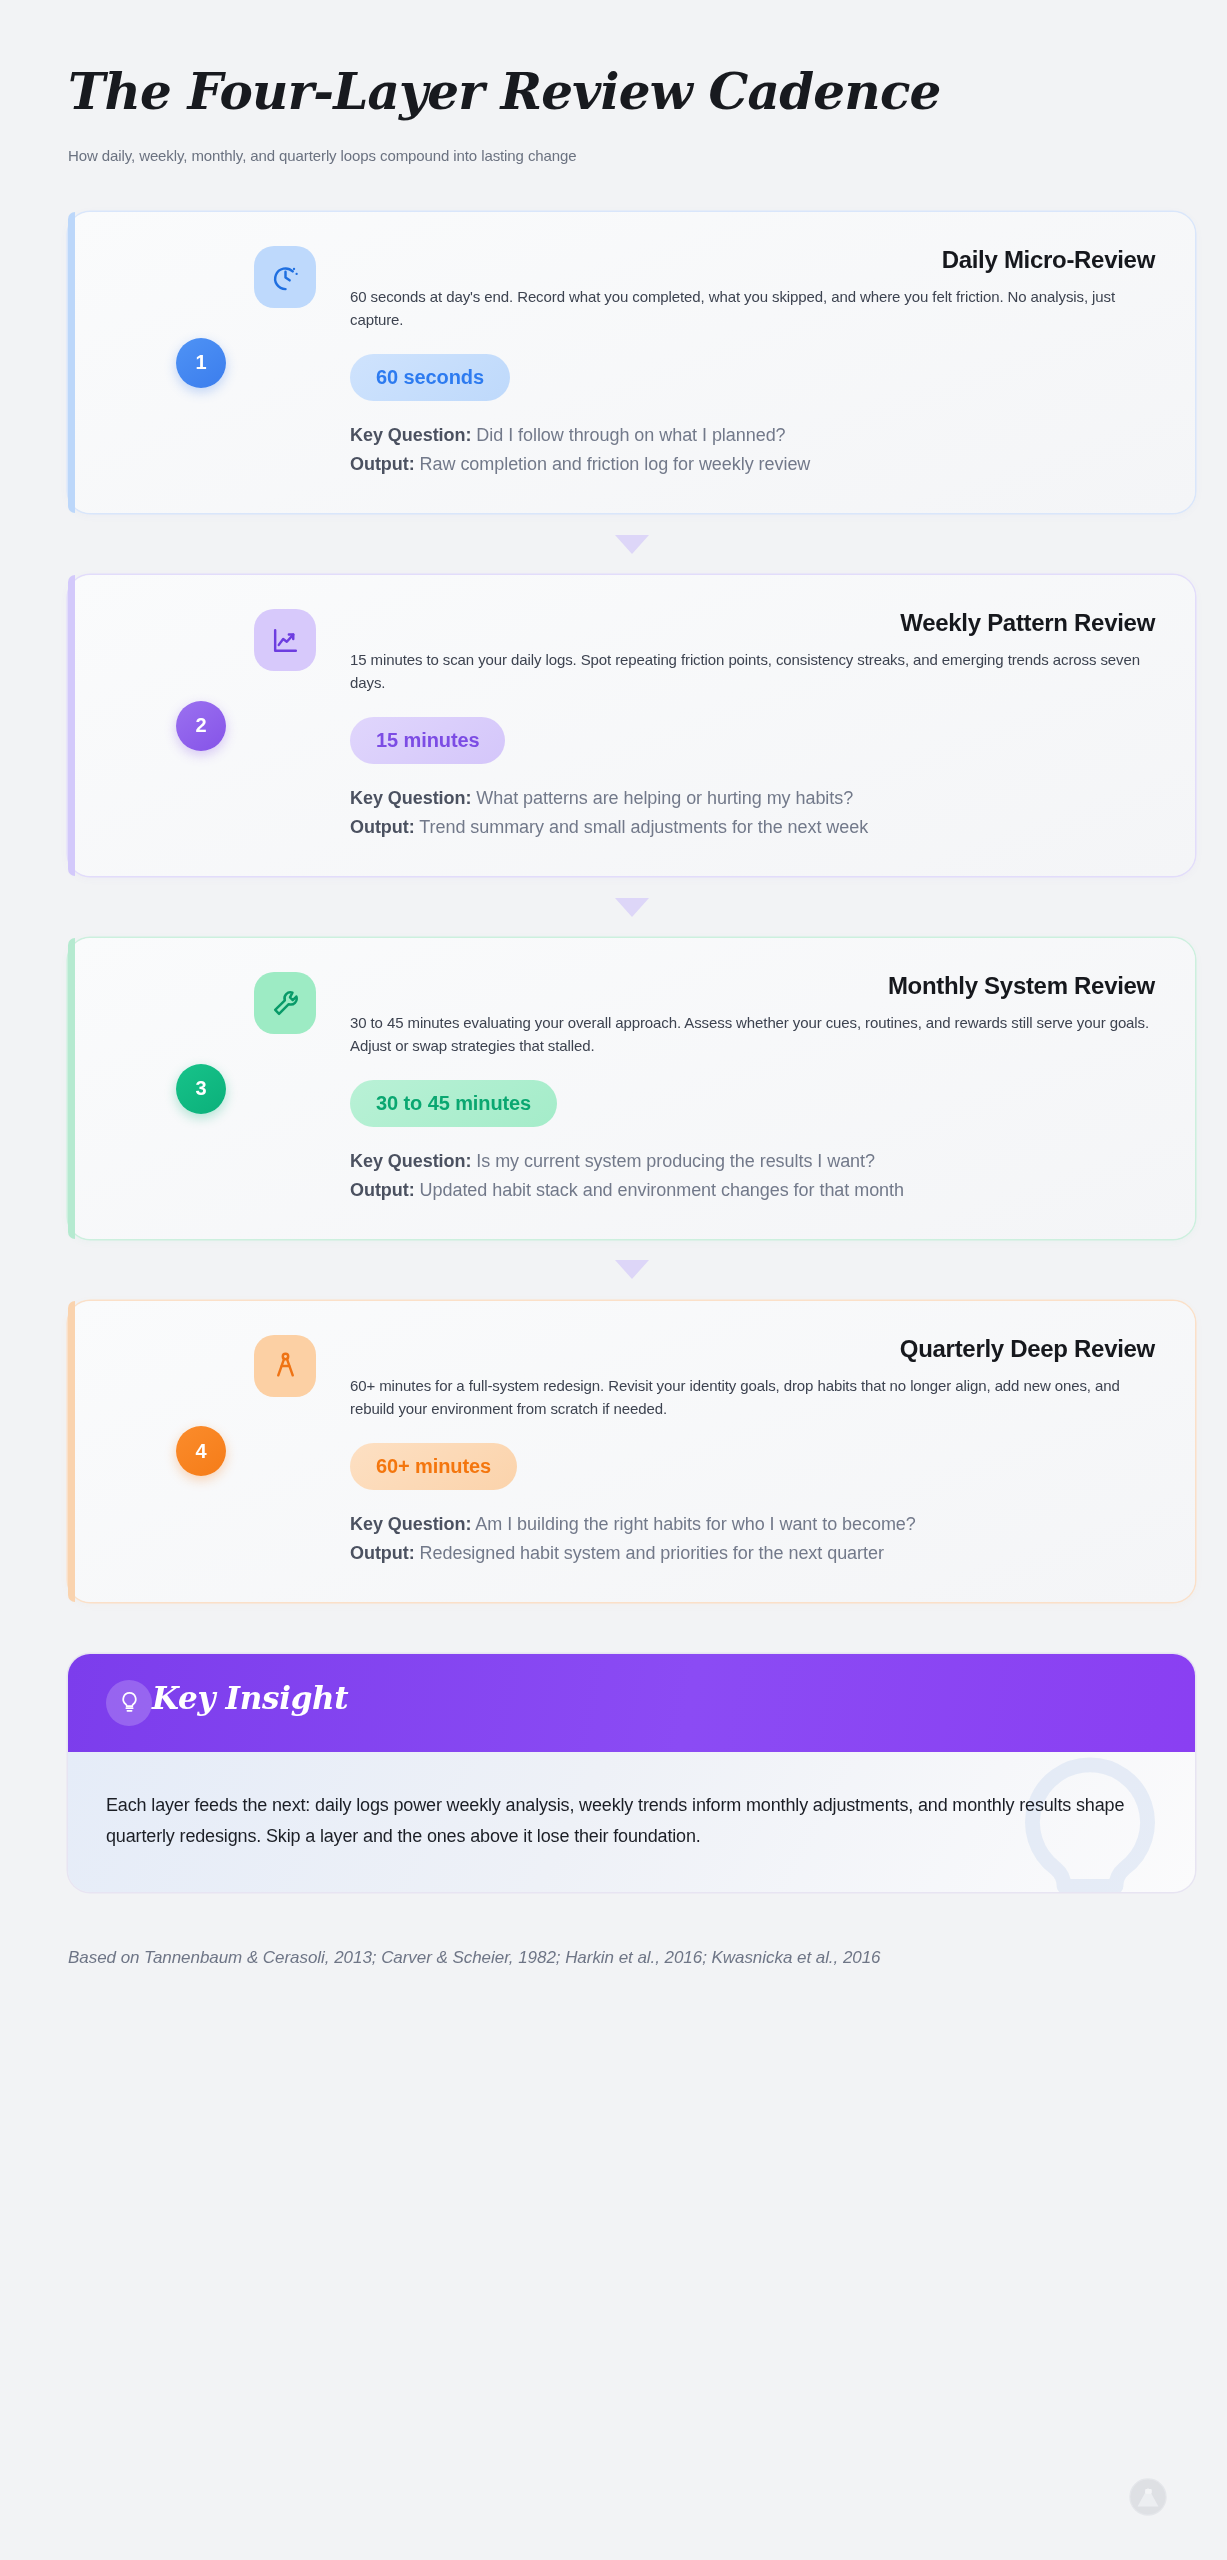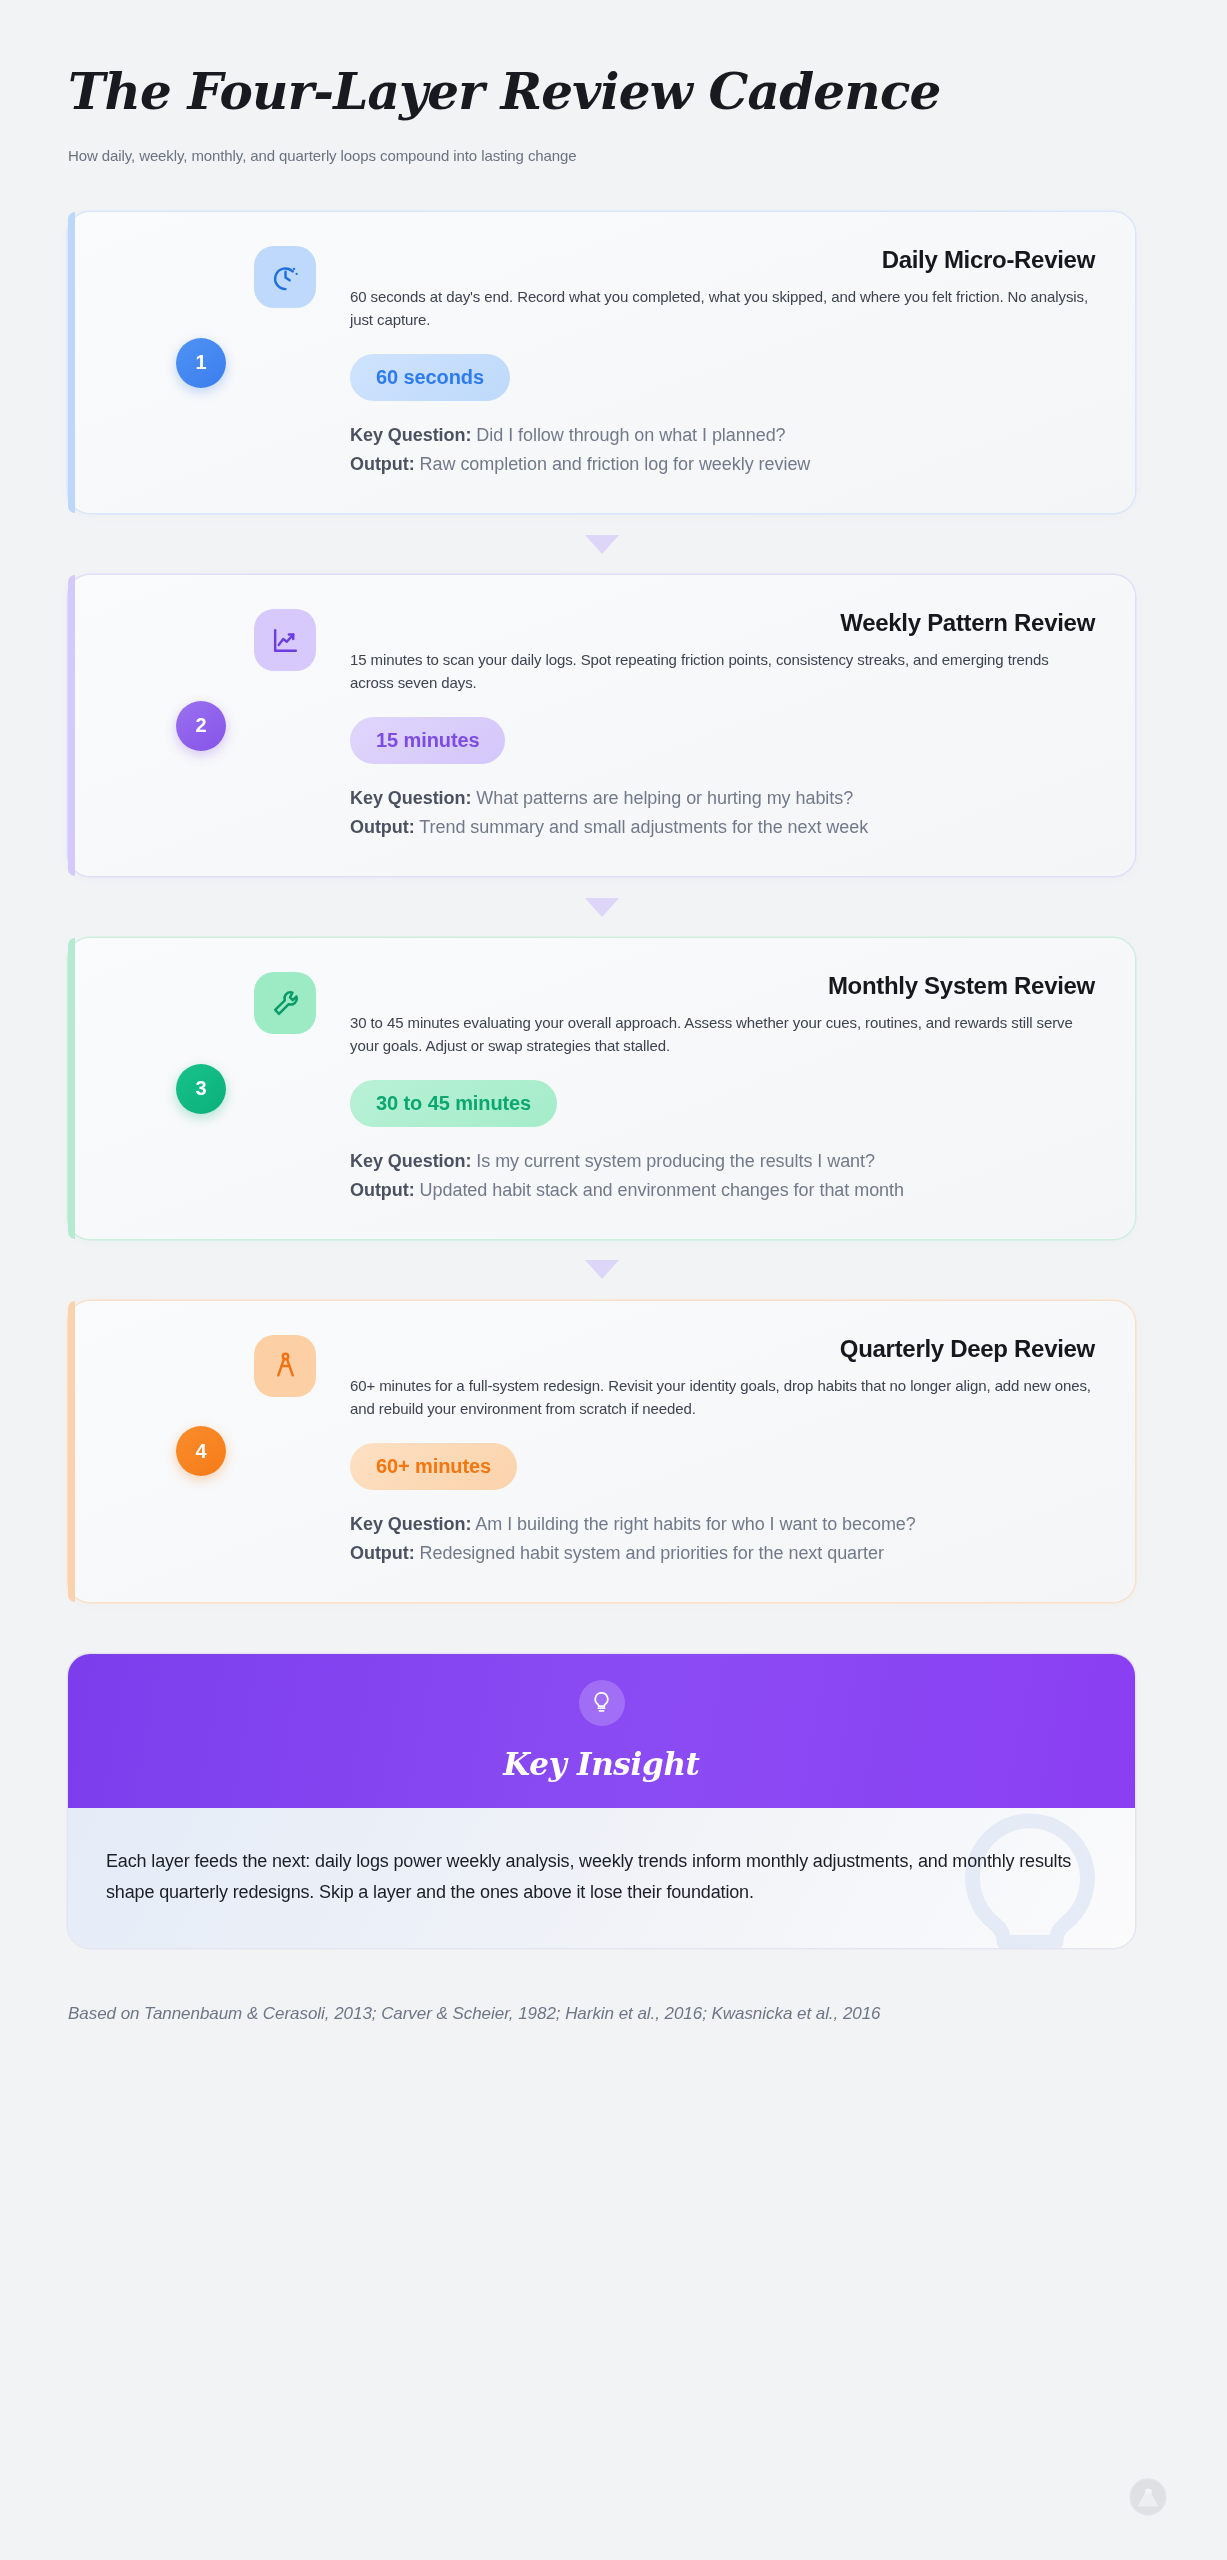--- a/index.html
+++ b/index.html
@@ -13,21 +13,21 @@
   body {
     font-family: "Liberation Sans", sans-serif;
     -webkit-font-smoothing: antialiased;
     position: relative;
     overflow: hidden;
   }
 
   .page {
     width: 1227px;
     height: 2560px;
-    padding: 64px 92px 0 68px;
+    padding: 64px 32px 0 68px;
     position: relative;
   }
 
   
   .page-title {
     font-family: "DejaVu Serif", "Liberation Serif", serif;
     font-style: italic;
     font-weight: 700;
     font-size: 50px;
     letter-spacing: -0.8px;
@@ -168,23 +168,21 @@
     margin-top: 52px;
     border-radius: 22px;
     overflow: hidden;
     box-shadow: 0 0 0 1.5px #e7e4f2;
   }
 
   .insight-header {
     background: linear-gradient(100deg, #7c3dec 0%, #8b4bf4 55%, #8a3ff2 100%);
     padding: 26px 38px;
     display: flex;
-    align-items: center;
-    gap: 20px;
-    flex-direction: column;
+    align-items: flex-start;
   }
 
   .insight-bulb-wrap {
     width: 46px; height: 46px;
     border-radius: 50%;
     background: rgba(255,255,255,.20);
     display: flex; align-items: center; justify-content: center;
     flex: 0 0 auto;
   }
   .insight-bulb-wrap svg { width: 25px; height: 25px; }

